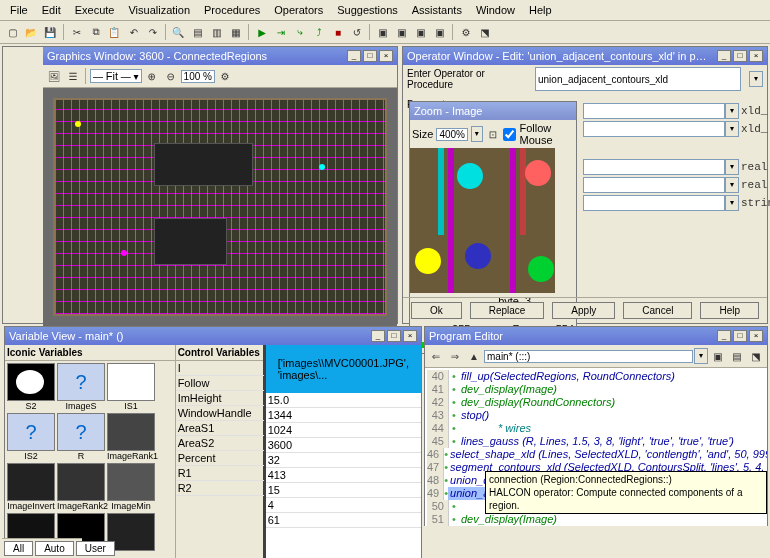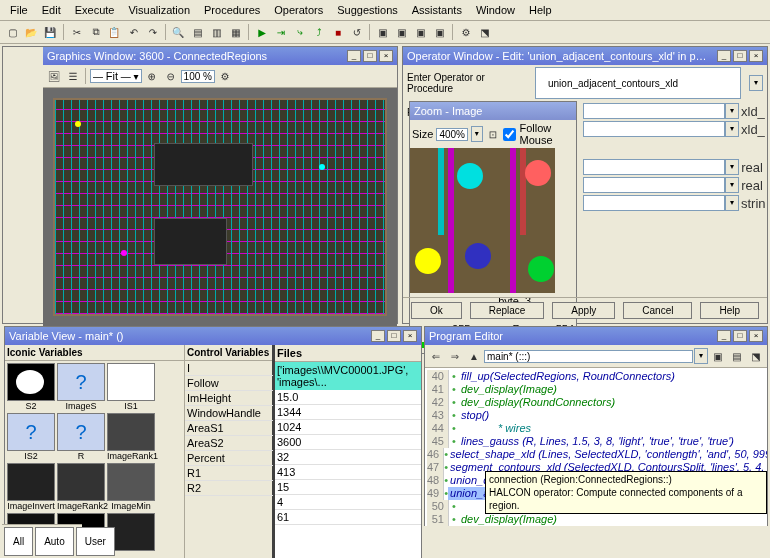--- a/index.html
+++ b/index.html
@@ -18,29 +18,29 @@
 .sel { border:1px solid #7f9db9; background:#fff; padding:0 2px; font-size:10px; }
 .panel-body { position:relative; background:#fff; overflow:hidden; }
 
 
 .gfx-body { background:#6b6b6b; padding:10px; }
 .gfx-img { width:100%; height:100%; background:#2a2a2a; position:relative; border:2px solid #8b7355; }
 
 
 .op-row { display:flex; align-items:center; padding:2px 4px;gap:8px; }
 .op-label { width:120px; font-size:10px; }
-.op-input { flex:1; border:1px solid #7f9db9; background:#fff; height:32px; padding:0 12px; font-size:10px; }
+.op-input { flex:1; border:1px solid #7f9db9; background:#fff; height:24px; padding:0 2px; font-size:10px; }
 .op-btns { display:flex; justify-content:space-around; padding:4px; border-top:1px solid #aca899; }
 .op-btn { padding:2px 18px; background:#ece9d8; border:1px solid #7a7a7a; font-size:10px; }
 .param-area { padding:4px; }
 .param-label { font-weight:normal; font-size:10px; padding:2px 0; }
 .param-field { display:flex; align-items:center; margin-bottom:2px;}
 .param-input { flex:1; border:1px solid #7f9db9; height:16px; background:#fff; }
 .drop { width:14px; height:16px; background:#ece9d8; border:1px solid #7f9db9; text-align:center; font-size:8px; line-height:14px; }
-.typ { width:24px; text-align:center; font-size:13px; padding-left:2px; color:#333;}
+.typ { width:24px; text-align:center; font-size:11px; padding-left:2px; color:#333;font-family:Liberation Mono, monospace;}
 
 
 .zoom-img { width:145px; height:145px; background:#6b5a3a; position:relative; }
 .zoom-info { display:flex; font-size:10px; padding:2px; align-items:center; gap:18px;}
 
 
 .var-cols { display:flex; height:calc(100% - 18px); }
 .iconic { width:180px; border-right:1px solid #aca899; overflow:auto; }
 .iconic-title, .ctrl-title { background:#ece9d8; border-bottom:1px solid #aca899; padding:2px; font-size:10px; font-weight:bold; }
 .icon-grid { display:flex; flex-wrap:wrap; padding:2px; gap:2px; }
@@ -56,21 +56,21 @@
 .prog-body { background:#fff; font-family:Consolas,monospace; font-size:10px; padding:2px; line-height:13px; overflow:hidden;}
 .codeline { display:flex; white-space:nowrap; }
 .lnum { width:22px; text-align:right; color:#808080; padding-right:4px; background:#ece9d8; border-right:1px solid #ccc; }
 .cmark { width:10px; text-align:center; color:#080; }
 .ctxt { padding-left:2px; color:#000;font-style:italic; }
 .green { color:#008000; }
 .teal { color:#008080;margin-left:37px; }
 .blue { color:#0000a0; }
 .hilite { background:#a0c0ff; }
 .tabs { background:#ece9d8; border-top:1px solid #aca899; padding:2px; position:absolute; bottom:0; left:0; right:0; display:flex; gap:2px;}
-.tab { border:1px solid #7a7a7a; padding:8px 8px; background:#fff; font-size:10px; }
+.tab { border:1px solid #7a7a7a; padding:1px 8px; background:#fff; font-size:10px; }
 
 .tooltip { position:absolute; background:#ffffe1; border:1px solid #000; padding:1px 3px; font-size:10px; z-index:100; }
 </style>
 </head>
 <body>
 
 <div class="menubar" id="menubar">
     <span>File</span>
     <span>Edit</span>
     <span>Execute</span>
@@ -328,22 +328,21 @@
             <div class="ctrl-name">ImHeight</div>
             <div class="ctrl-name">WindowHandle</div>
             <div class="ctrl-name">AreaS1</div>
             <div class="ctrl-name">AreaS2</div>
             <div class="ctrl-name">Percent</div>
             <div class="ctrl-name">R1</div>
             <div class="ctrl-name">R2</div>
           </div>
       </div>
       <div class="files-area">
-        <div class="ctrl-title" style="background:#ece9d8"><span>Files</span></div>
-        <div style="padding:2px;background:#5eead4">['images\\MVC00001.JPG', 'images\...</div>
+        <div style="padding:12px;background:#0ea5e9">['images\\MVC00001.JPG', 'images\...</div>
         <div id="ctrlvals">
             <div class="ctrl-val">15.0</div>
             <div class="ctrl-val">1344</div>
             <div class="ctrl-val">1024</div>
             <div class="ctrl-val">3600</div>
             <div class="ctrl-val">32</div>
             <div class="ctrl-val">413</div>
             <div class="ctrl-val">15</div>
             <div class="ctrl-val">4</div>
             <div class="ctrl-val">61</div>

